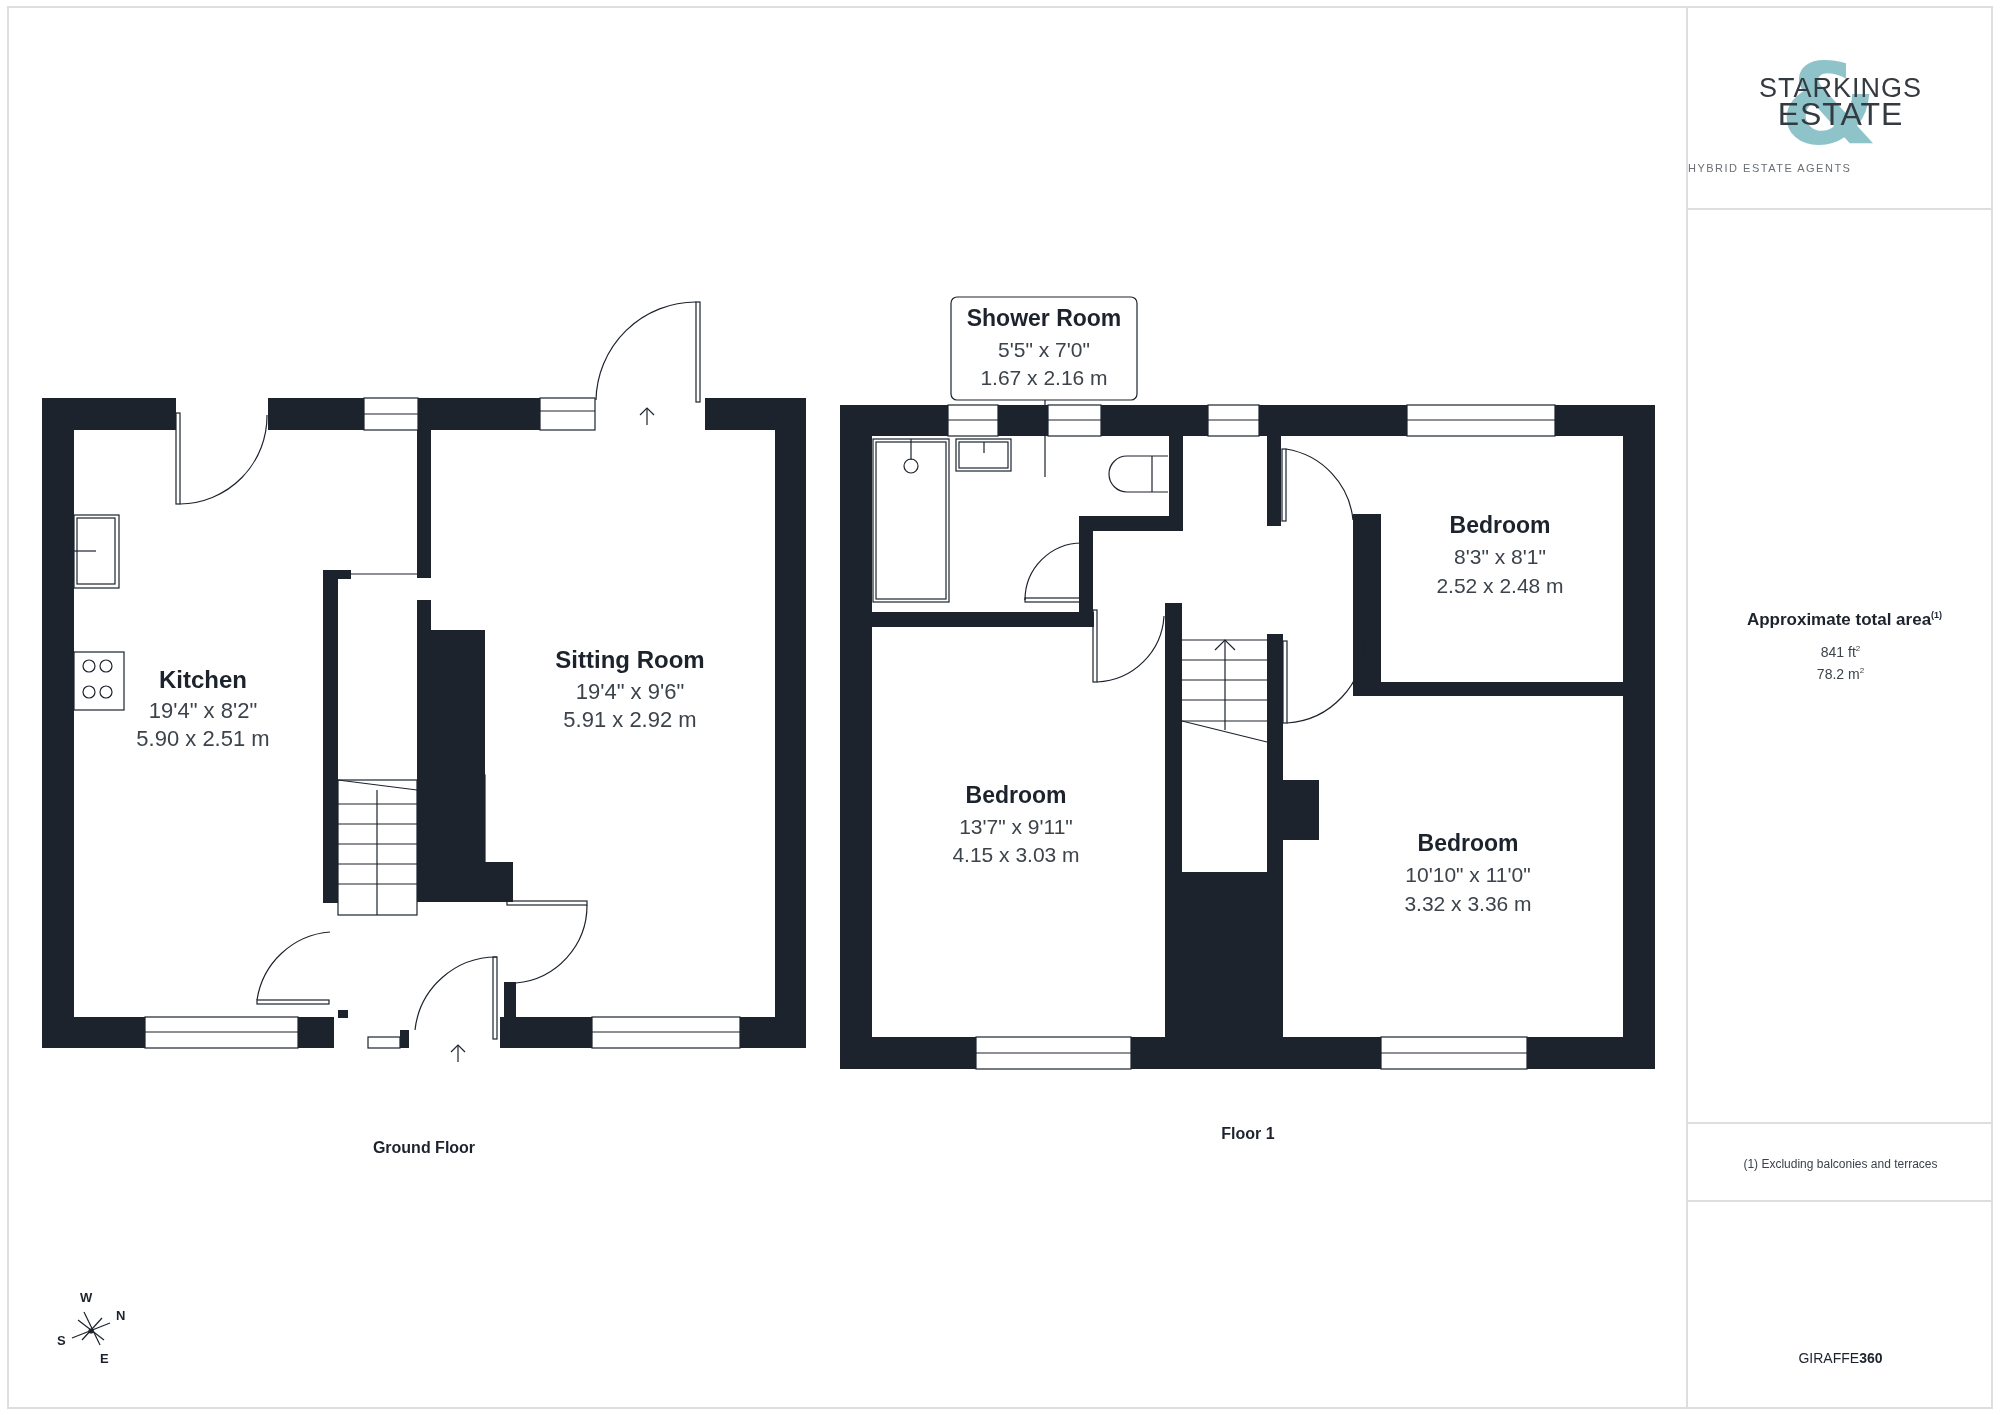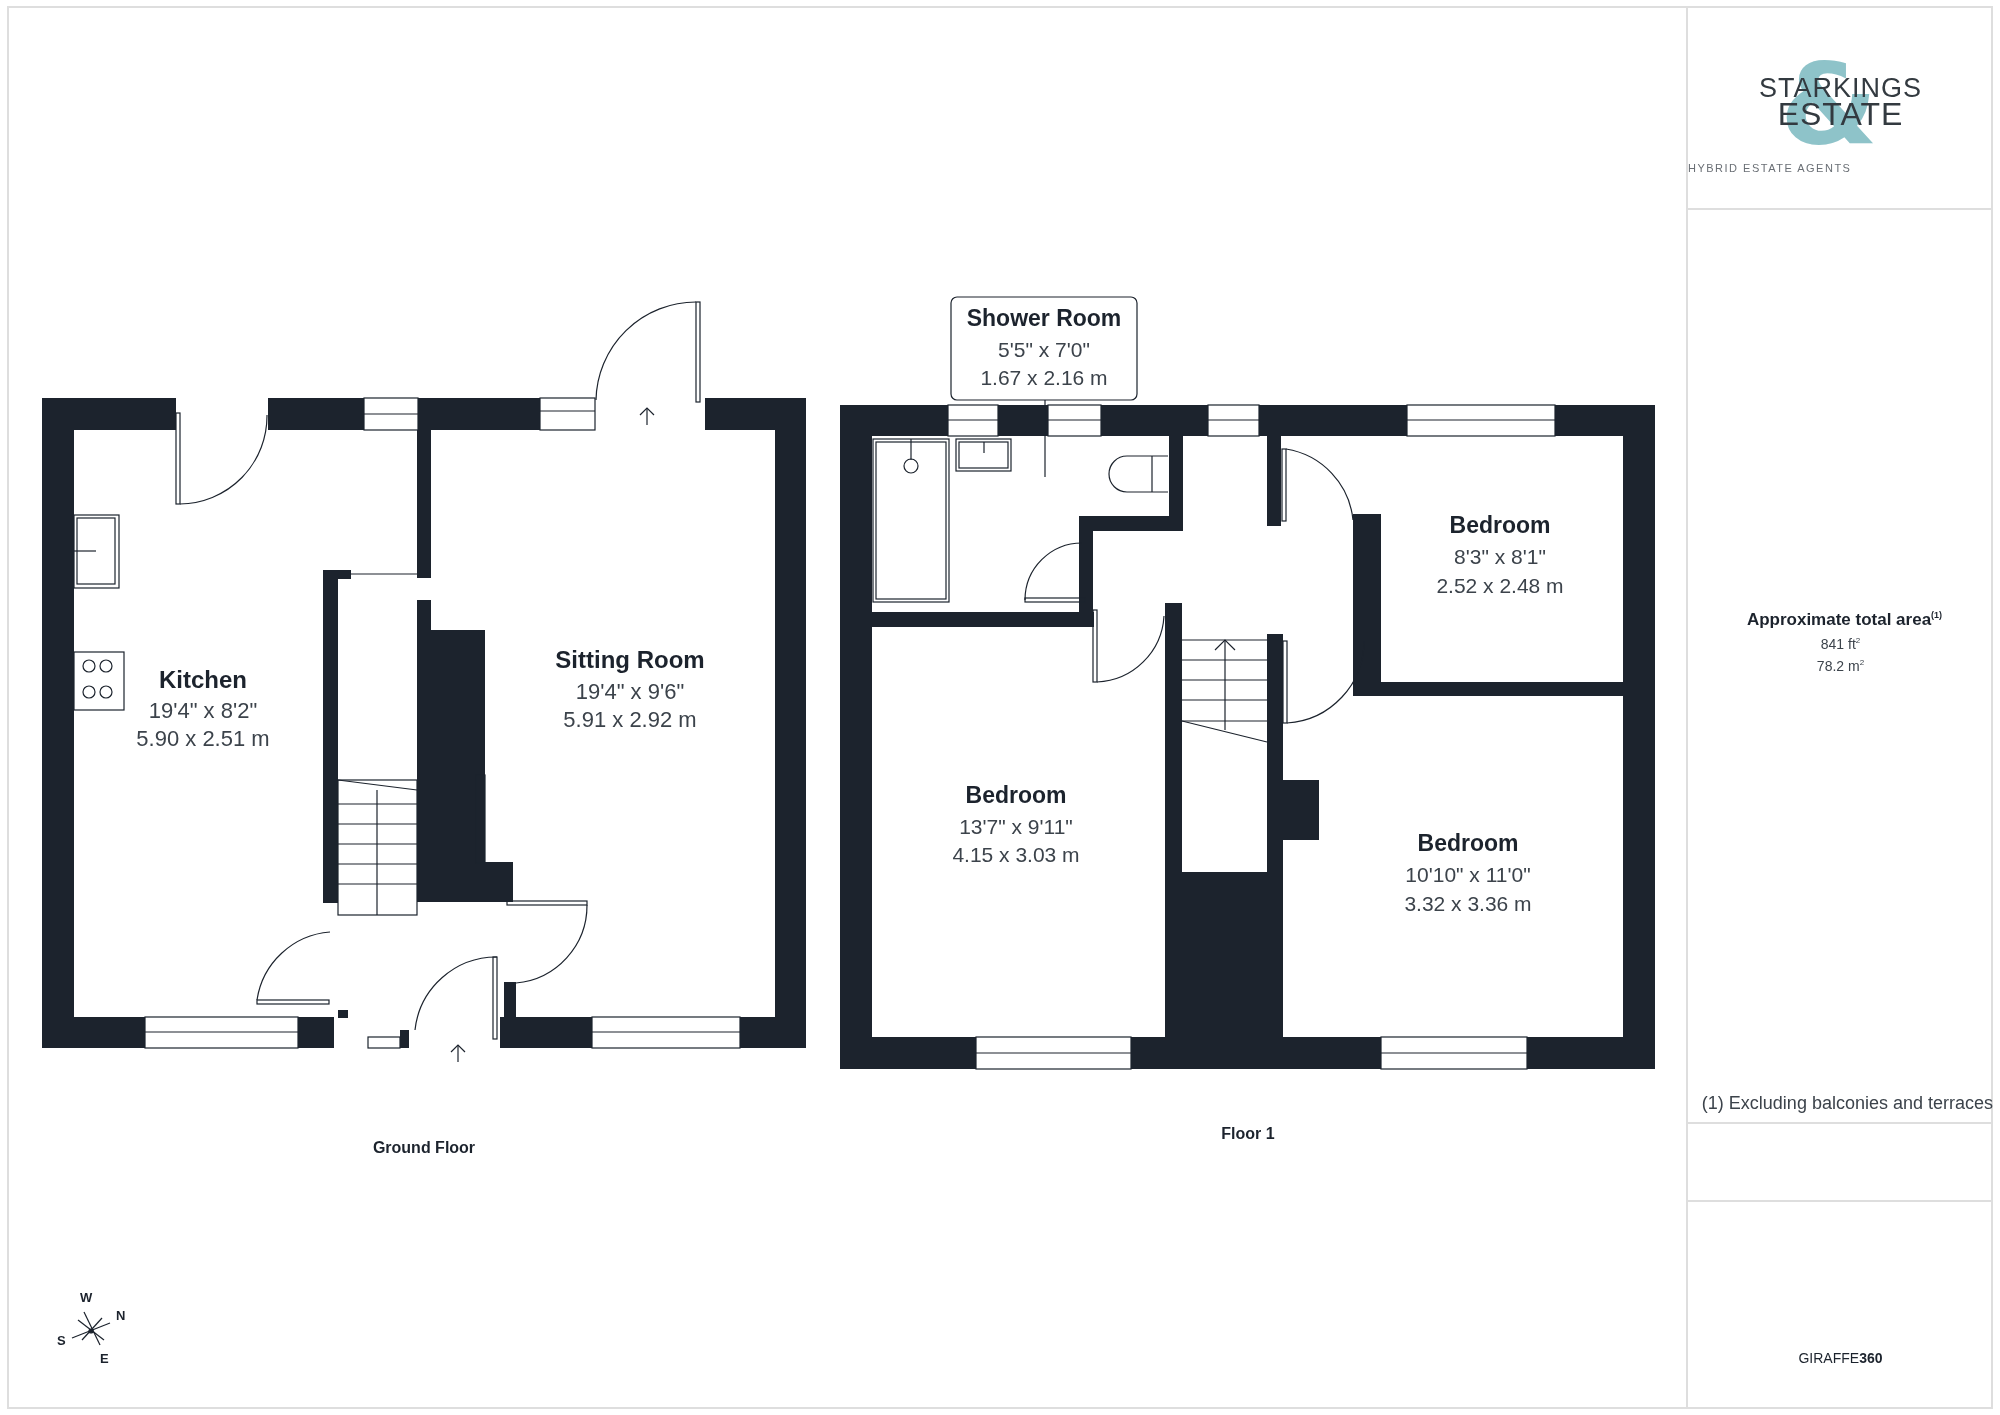--- a/index.html
+++ b/index.html
@@ -16,25 +16,25 @@
   .logo-line { position: absolute; left: 0; right: 0; text-align: center;
                font-family: "Liberation Sans", sans-serif; font-size: 27px; letter-spacing: 1px;
                color: #333a40; font-weight: normal; line-height: 28px; }
   .logo-l1 { top: 28px; }
   .logo-l2 { top: 54px; font-size: 32px; }
   .logo-tag { position: absolute; left: 0; right: 0; top: 116px; text-align: left;
               font-family: "Liberation Sans", sans-serif; font-size: 11px; letter-spacing: 1.5px; color: #6a6f75; }
   .area { position: absolute; left: 0; right: 0; top: 604px; text-align: center; }
   .area-title { font-family: "Liberation Sans", sans-serif; font-weight: bold; font-size: 17px; color: #1c232d; padding-left: 8px; }
   .area-title sup { font-size: 9px; }
-  .area-val { font-family: "Liberation Sans", sans-serif; font-size: 14px; color: #3c434b; margin-top: 6px; }
+  .area-val { font-family: "Liberation Sans", sans-serif; font-size: 14px; color: #3c434b; margin-top: 14px; }
   .area-val + .area-val { margin-top: 6px; }
   .area-val sup { font-size: 8px; }
-  .note { position: absolute; left: 0; right: 0; top: 1087px; text-align: right;
-          font-family: "Liberation Sans", sans-serif; font-size: 18px; color: #3c434b; }
+  .note { position: absolute; left: 0; right: 0; top: 1151px; text-align: center;
+          font-family: "Liberation Sans", sans-serif; font-size: 12px; color: #3c434b; }
   .disclaimer { position: absolute; left: 34px; right: 34px; top: 1226px; text-align: center;
                 font-family: "Liberation Sans", sans-serif; font-size: 13px; line-height: 19.5px; color: #3c434b; }
   .brand { position: absolute; left: 0; right: 0; top: 1344px; text-align: center;
            font-family: "Liberation Sans", sans-serif; font-size: 14px; color: #1c232d; }
   .brand b { font-weight: bold; }
   svg.plan { position: absolute; left: 0; top: 0; }
   .room-name { font-family: "Liberation Sans", sans-serif; font-weight: bold; fill: #1c232d; }
   .room-dim { font-family: "Liberation Sans", sans-serif; fill: #3c434b; }
   .floor-label { font-family: "Liberation Sans", sans-serif; font-weight: bold; font-size: 16px; fill: #1c232d; }
   .compass-l { font-family: "Liberation Sans", sans-serif; font-weight: bold; font-size: 13px; fill: #1c232d; }

